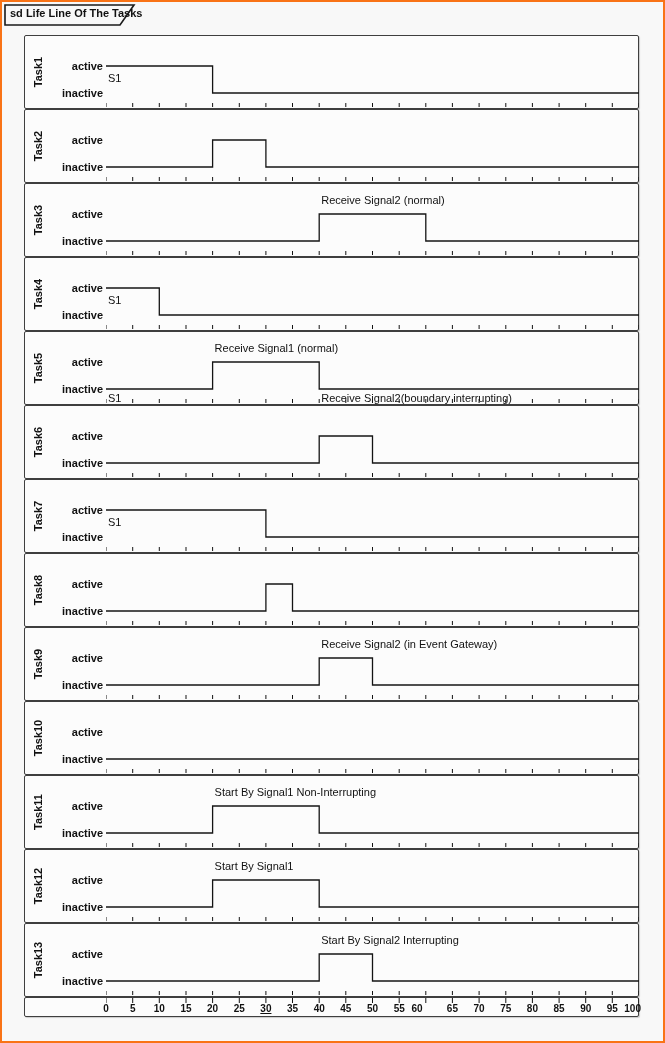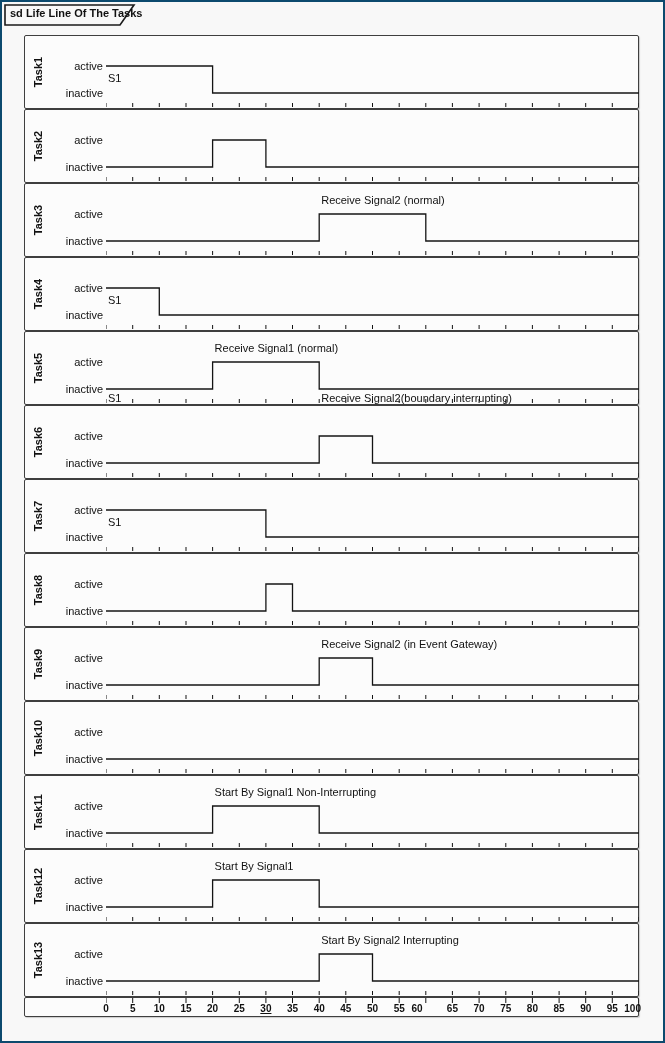--- a/index.html
+++ b/index.html
@@ -5,21 +5,21 @@
   html,body{margin:0;padding:0;}
   body{
     width:665px;height:1043px;position:relative;
     background:#f7f7f7;
     font-family:"Liberation Sans",sans-serif;
     color:#111;
     overflow:hidden;
   }
   .frame{
     position:absolute;left:0;top:0;width:665px;height:1043px;
-    border:2px solid #0c4a6e;box-sizing:border-box;background:#f8f8f8;
+    border:2px solid #f97316;box-sizing:border-box;background:#f8f8f8;
   }
   .frame-tab{position:absolute;left:2px;top:2px;width:132px;height:22px;}
   .frame-tab svg{position:absolute;left:0;top:0;}
   .frame-tab .tab-title{
     position:absolute;left:6px;top:3px;
     font-size:11px;font-weight:bold;white-space:nowrap;
   }
   .diagram{position:absolute;left:22px;top:33px;width:615px;}
   .task-row{
     position:relative;width:615px;height:74px;
@@ -27,21 +27,21 @@
     background:#fcfcfc;border-radius:2px;
     box-shadow:1px 1px 1px rgba(0,0,0,0.18);
   }
   .task-name{
     position:absolute;left:-12px;top:50%;width:50px;
     transform:translateY(-50%) rotate(-90deg);
     font-size:11px;font-weight:bold;text-align:center;white-space:nowrap;
   }
   .state-label{
     position:absolute;left:0;width:78px;text-align:right;
-    font-size:11px;font-weight:normal;line-height:13px;white-space:nowrap;
+    font-size:11px;font-weight:bold;line-height:13px;white-space:nowrap;
   }
   .active-label{top:24px;}
   .inactive-label{top:51px;}
   .wave{position:absolute;left:81px;top:0;}
   .wave-path{stroke:#141414;stroke-width:1.3;fill:none;}
   .tick-path{stroke:#141414;stroke-width:1;fill:none;}
   .ann{
     position:absolute;font-size:11px;font-weight:normal;white-space:nowrap;z-index:3;
   }
   .ann.above-active{top:10px;}

